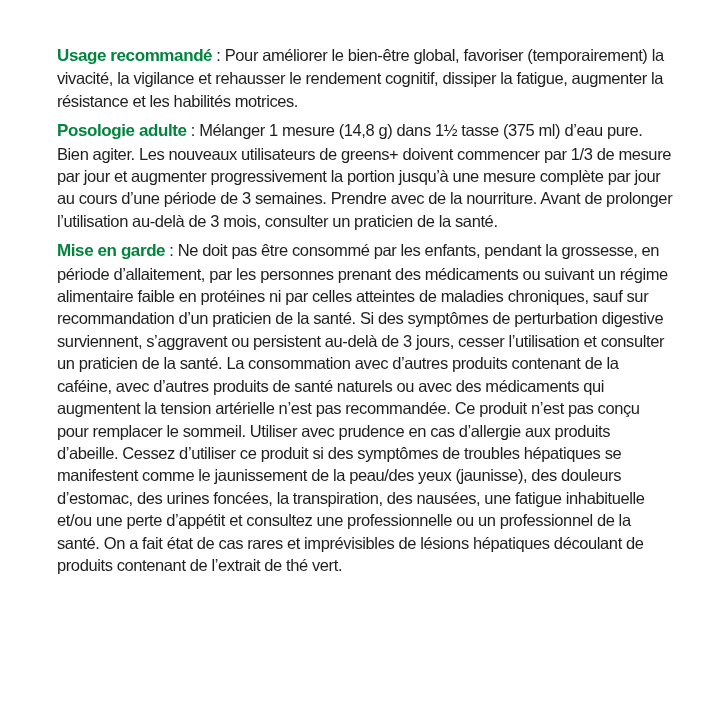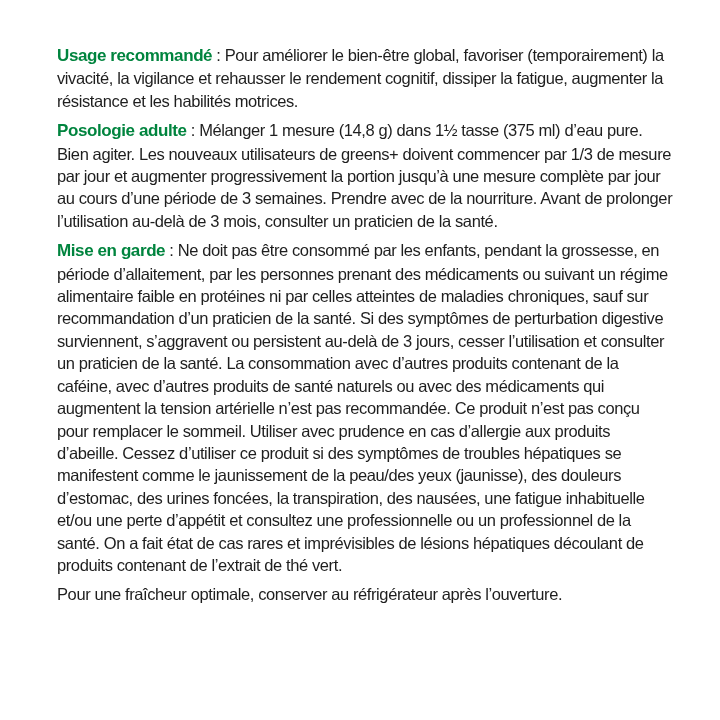--- a/index.html
+++ b/index.html
@@ -50,18 +50,15 @@
     </p>
 
     <p class="para">
       <span class="sec-label">Posologie adulte</span><span class="sec-sep"> : </span><span>Mélanger 1 mesure (14,8 g) dans 1½ tasse (375 ml) d’eau pure. Bien agiter. Les nouveaux utilisateurs de greens+ doivent commencer par 1/3 de mesure par jour et augmenter progressivement la portion jusqu’à une mesure complète par jour au cours d’une période de 3 semaines. Prendre avec de la nourriture. Avant de prolonger l’utilisation au-delà de 3 mois, consulter un praticien de la santé.</span>
     </p>
 
     <p class="para">
       <span class="sec-label">Mise en garde</span><span class="sec-sep"> : </span><span>Ne doit pas être consommé par les enfants, pendant la grossesse, en période d’allaitement, par les personnes prenant des médicaments ou suivant un régime alimentaire faible en protéines ni par celles atteintes de maladies chroniques, sauf sur recommandation d’un praticien de la santé. Si des symptômes de perturbation digestive surviennent, s’aggravent ou persistent au-delà de 3 jours, cesser l’utilisation et consulter un praticien de la santé. La consommation avec d’autres produits contenant de la caféine, avec d’autres produits de santé naturels ou avec des médicaments qui augmentent la tension artérielle n’est pas recommandée. Ce produit n’est pas conçu pour remplacer le sommeil. Utiliser avec prudence en cas d’allergie aux produits d’abeille. Cessez d’utiliser ce produit si des symptômes de troubles hépatiques se manifestent comme le jaunissement de la peau/des yeux (jaunisse), des douleurs d’estomac, des urines foncées, la transpiration, des nausées, une fatigue inhabituelle et/ou une perte d’appétit et consultez une professionnelle ou un professionnel de la santé. On a fait état de cas rares et imprévisibles de lésions hépatiques découlant de produits contenant de l’extrait de thé vert.</span>
     </p>
 
-    <p class="para">
-      <span class="sec-label"></span><span class="sec-sep"></span><span>Pour une fraîcheur optimale, conserver au réfrigérateur après l’ouverture.</span>
-    </p>
 
   </div>
 </div>
 
 </body></html>

